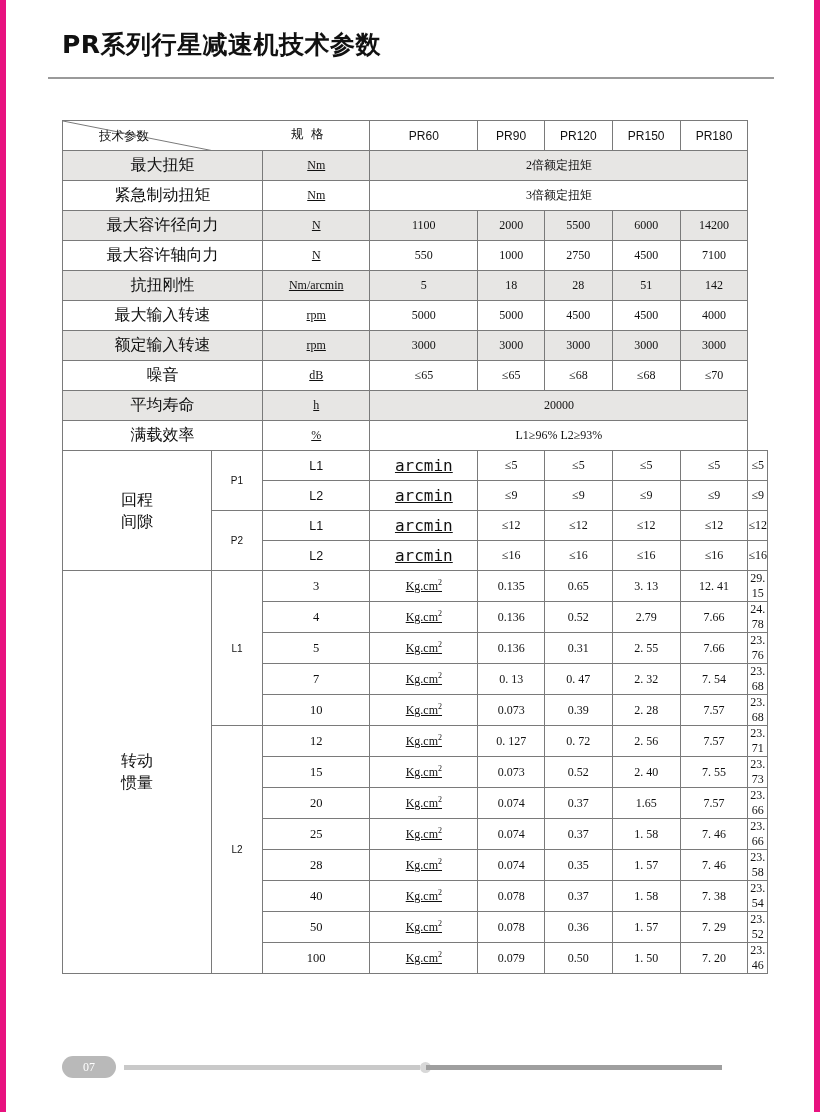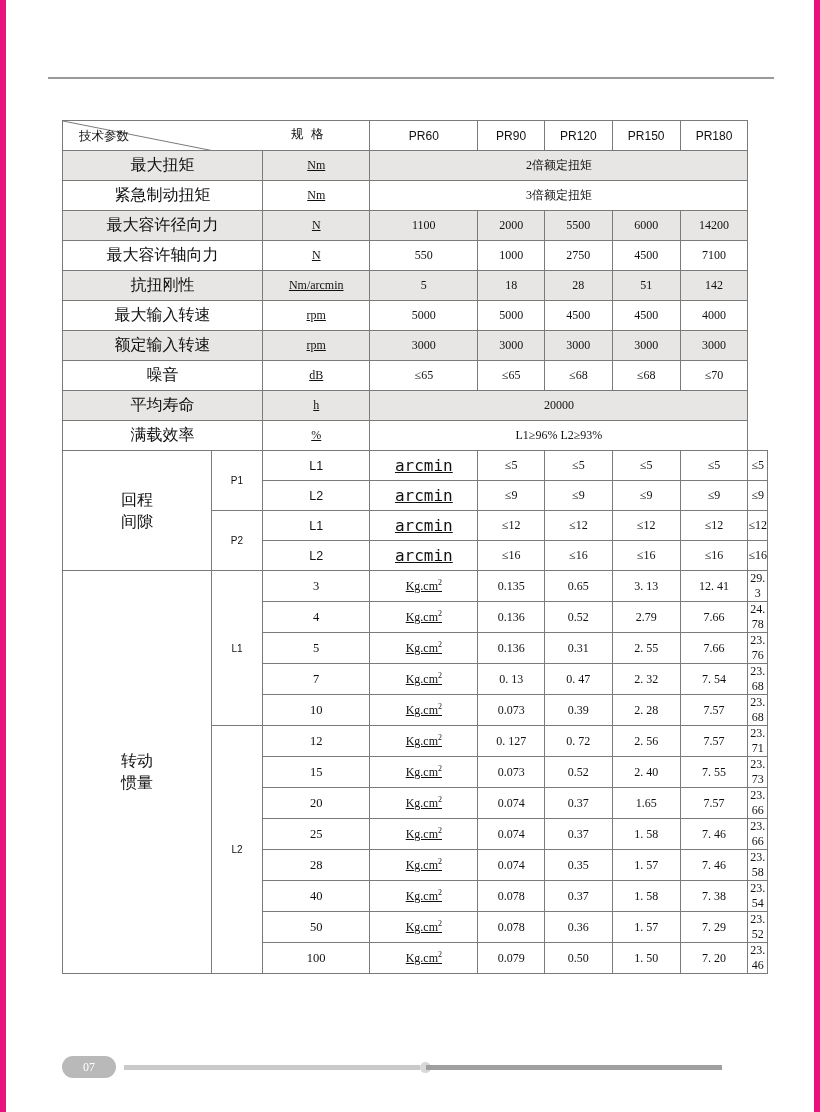--- a/index.html
+++ b/index.html
@@ -57,21 +57,21 @@
     overflow:hidden;
   }
   .corner .diag{
     position:absolute;left:0;top:0;width:292px;height:58px;
   }
   .corner .spec-label{
     position:absolute;right:44px;top:5px;
     font-size:12.5px;letter-spacing:2px;
   }
   .corner .param-label{
-    position:absolute;left:16px;bottom:5px;
+    position:absolute;left:36px;bottom:5px;
     font-size:12.5px;
   }
   .model-col{width:73px;font-size:12px;}
   .param-name{width:175px;font-size:16px;}
   .unit-col{width:117px;font-family:"Liberation Serif", serif;font-size:12px;text-decoration:underline;}
   .grp1{width:58px;font-size:10px;}
   .grp2{width:60px;font-size:12.5px;}
   .val{font-family:"Liberation Serif", serif;font-size:12px;}
   .mono-unit{font-family:"DejaVu Sans Mono", monospace;font-size:16px;}
   .serif{font-family:"Liberation Serif", serif;}
@@ -92,20 +92,23 @@
   .f-dot{position:absolute;left:358px;top:6px;width:11px;height:11px;border-radius:50%;background:#d8d8d8;}
 </style>
 </head>
 <body>
 
 <div class="edge-bar edge-left"></div>
 <div class="edge-bar edge-right"></div>
 
 <div class="page">
 
+  <div class="title-wrap">
+    <div class="page-title">PR系列行星减速机技术参数</div>
+  </div>
   <div class="title-rule"></div>
 
   <table class="spec">
     <tbody id="table-body">
         <tr>
           <td class="corner hdr-cell" colspan="3">
             <svg class="diag" viewBox="0 0 292 58" preserveAspectRatio="none">
               <line x1="0" y1="0" x2="292" y2="58" stroke="#7a7a7a" stroke-width="1"></line>
             </svg>
             <span class="spec-label">规 格</span>
@@ -232,21 +235,21 @@
         </tr>
         <tr>
           <td class="param-name white two-line" rowspan="13">转动<br>惯量</td>
           <td class="grp1 white" rowspan="5">L1</td>
           <td class="grp2 white serif">3</td>
           <td class="unit-col white serif">Kg.cm<sup>2</sup></td>
           <td class="val white">0.135</td>
           <td class="val white">0.65</td>
           <td class="val white">3. 13</td>
           <td class="val white">12. 41</td>
-          <td class="val white">29. 3</td>
+          <td class="val white">29. 15</td>
         </tr>
         <tr>
           <td class="grp2 white serif">4</td>
           <td class="unit-col white serif">Kg.cm<sup>2</sup></td>
           <td class="val white">0.136</td>
           <td class="val white">0.52</td>
           <td class="val white">2.79</td>
           <td class="val white">7.66</td>
           <td class="val white">24. 78</td>
         </tr>

